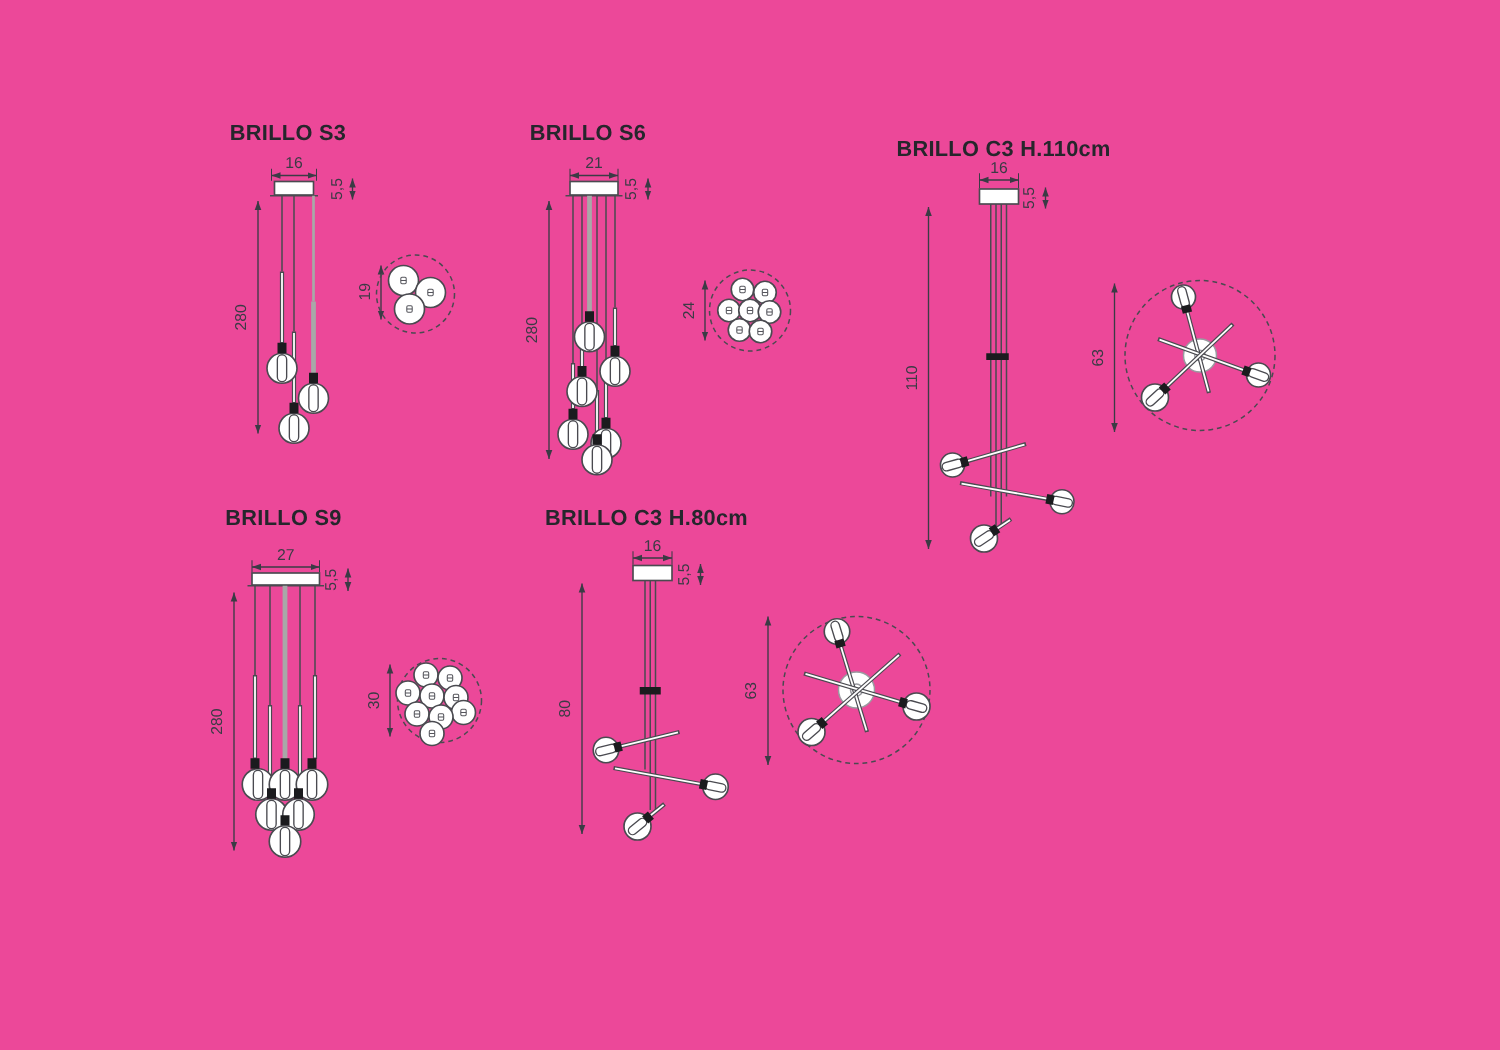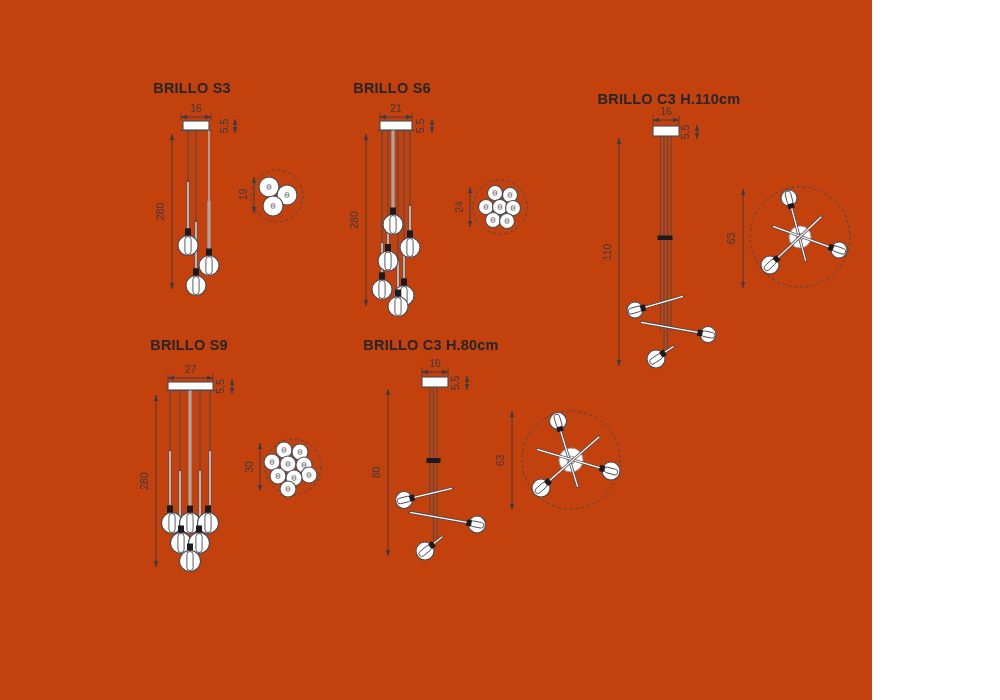--- a/index.html
+++ b/index.html
@@ -1,16 +1,16 @@
 <!DOCTYPE html>
 <html><head>
 <meta charset="utf-8">
 <style>
   html,body { margin:0; padding:0; background:#ffffff; }
-  #stage { position:relative; width:872px; height:700px; background:#c2410c; overflow:hidden;
+  #stage { position:relative; width:1000px; height:700px; background:#ec4899; overflow:hidden;
            font-family:"Liberation Sans", sans-serif; }
   svg text { font-family:"Liberation Sans", sans-serif; font-size:10.5px; fill:#3b3b45; }
   svg .title { font-size:14.5px; font-weight:bold; fill:#26262c; text-anchor:middle; letter-spacing:0.2px; }
   svg .dimt  { text-anchor:middle; }
   .ln   { stroke:#4a4a50; stroke-width:1; fill:none; }
   .cnp  { stroke:#4a4a50; stroke-width:1.1; fill:#ffffff; }
   .rodo { stroke:#4a4a50; stroke-width:2.8; fill:none; }
   .rodi { stroke:#ffffff; stroke-width:1.2; fill:none; }
   .gcord{ stroke:#a8a8a8; stroke-width:1.8; fill:none; }
   .grod { stroke:#a8a8a8; stroke-width:3.2; fill:none; }

